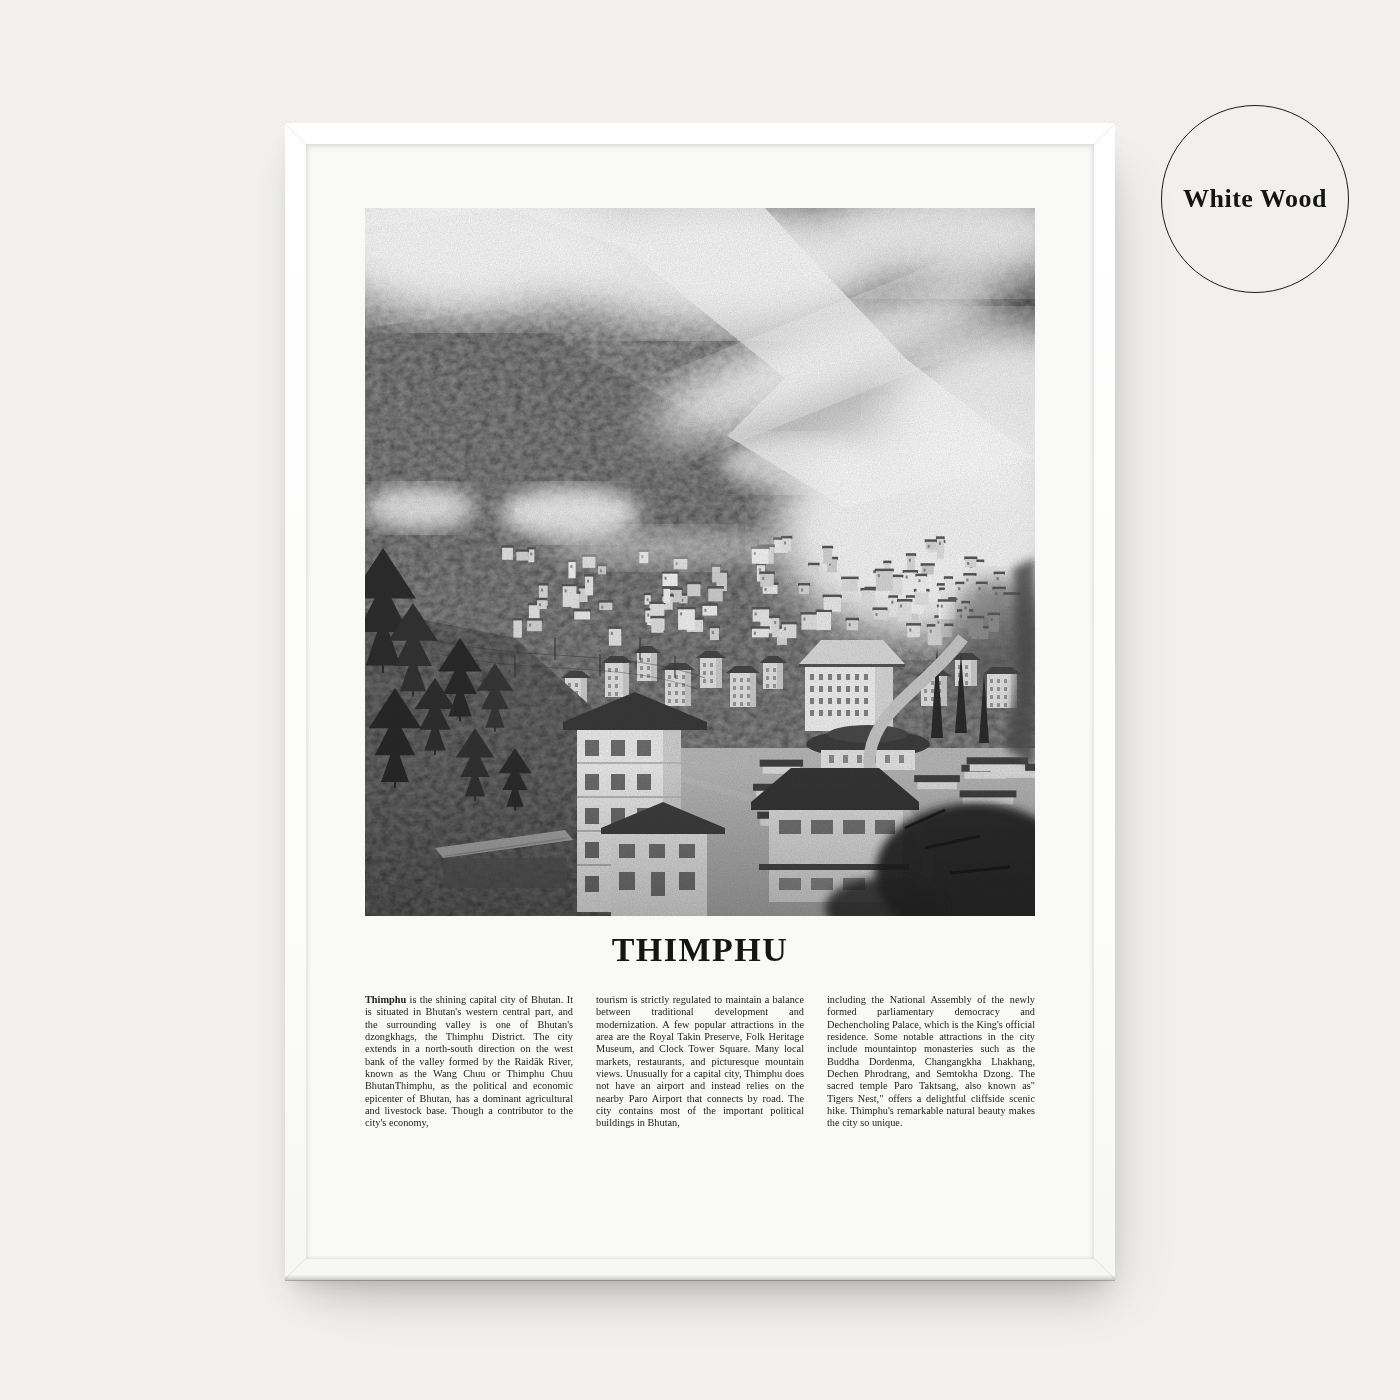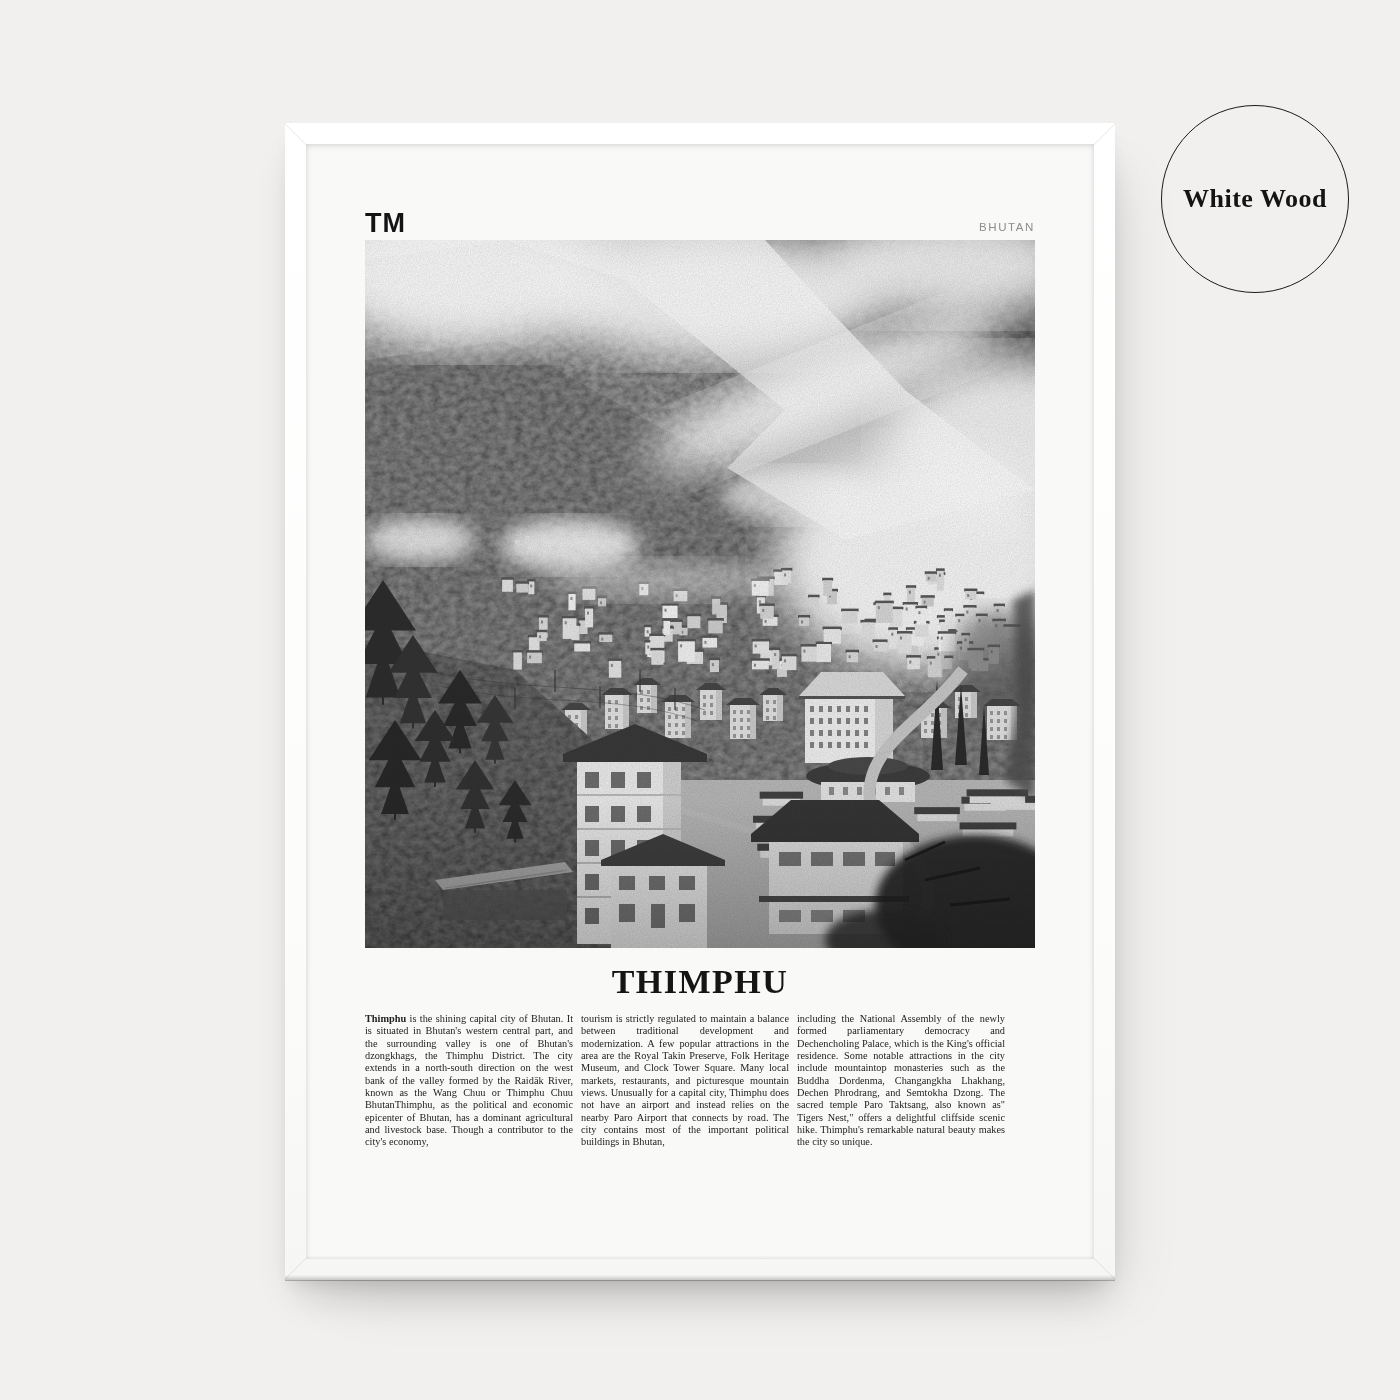--- a/index.html
+++ b/index.html
@@ -51,21 +51,21 @@
     letter-spacing:1.6px;color:#8d8d8d;line-height:18px;
   }
   .photo{width:670px;height:708px;overflow:hidden;background:#c9c9c9;}
   .photo svg{display:block;}
   .title{
     margin:16px 0 0 0;width:670px;text-align:center;
     font-size:34px;line-height:36px;font-weight:bold;letter-spacing:1.5px;
     color:#151515;
   }
   .columns{
-    margin-top:13px;width:670px;display:flex;gap:8px;
+    margin-top:26px;width:670px;display:flex;gap:23px;
   }
   .col{
     margin:0;width:208px;
     font-size:10.3px;line-height:12.35px;
     text-align:justify;text-align-last:left;
     color:#222;
   }
   .col b{font-weight:bold;}
   
   .badge{
@@ -81,24 +81,20 @@
 </head>
 <body>
 
 <div class="frame">
   <div class="mitre tl"></div>
   <div class="mitre tr"></div>
   <div class="mitre bl"></div>
   <div class="mitre br"></div>
 
   <div class="poster">
-    <div class="poster-header">
-      <span class="brand">TM</span>
-      <span class="country">BHUTAN</span>
-    </div>
 
     <div class="photo">
 
       <svg id="photo-svg" viewBox="0 0 670 708" width="670" height="708" preserveAspectRatio="none">
         <defs>
           <linearGradient id="sky" x1="0" y1="0" x2="0" y2="1">
             <stop offset="0" stop-color="#d2d2d2"></stop>
               <stop offset="1" stop-color="#b2b2b2"></stop>
           </linearGradient>
           <linearGradient id="groundShade" x1="0" y1="0" x2="0" y2="1">

